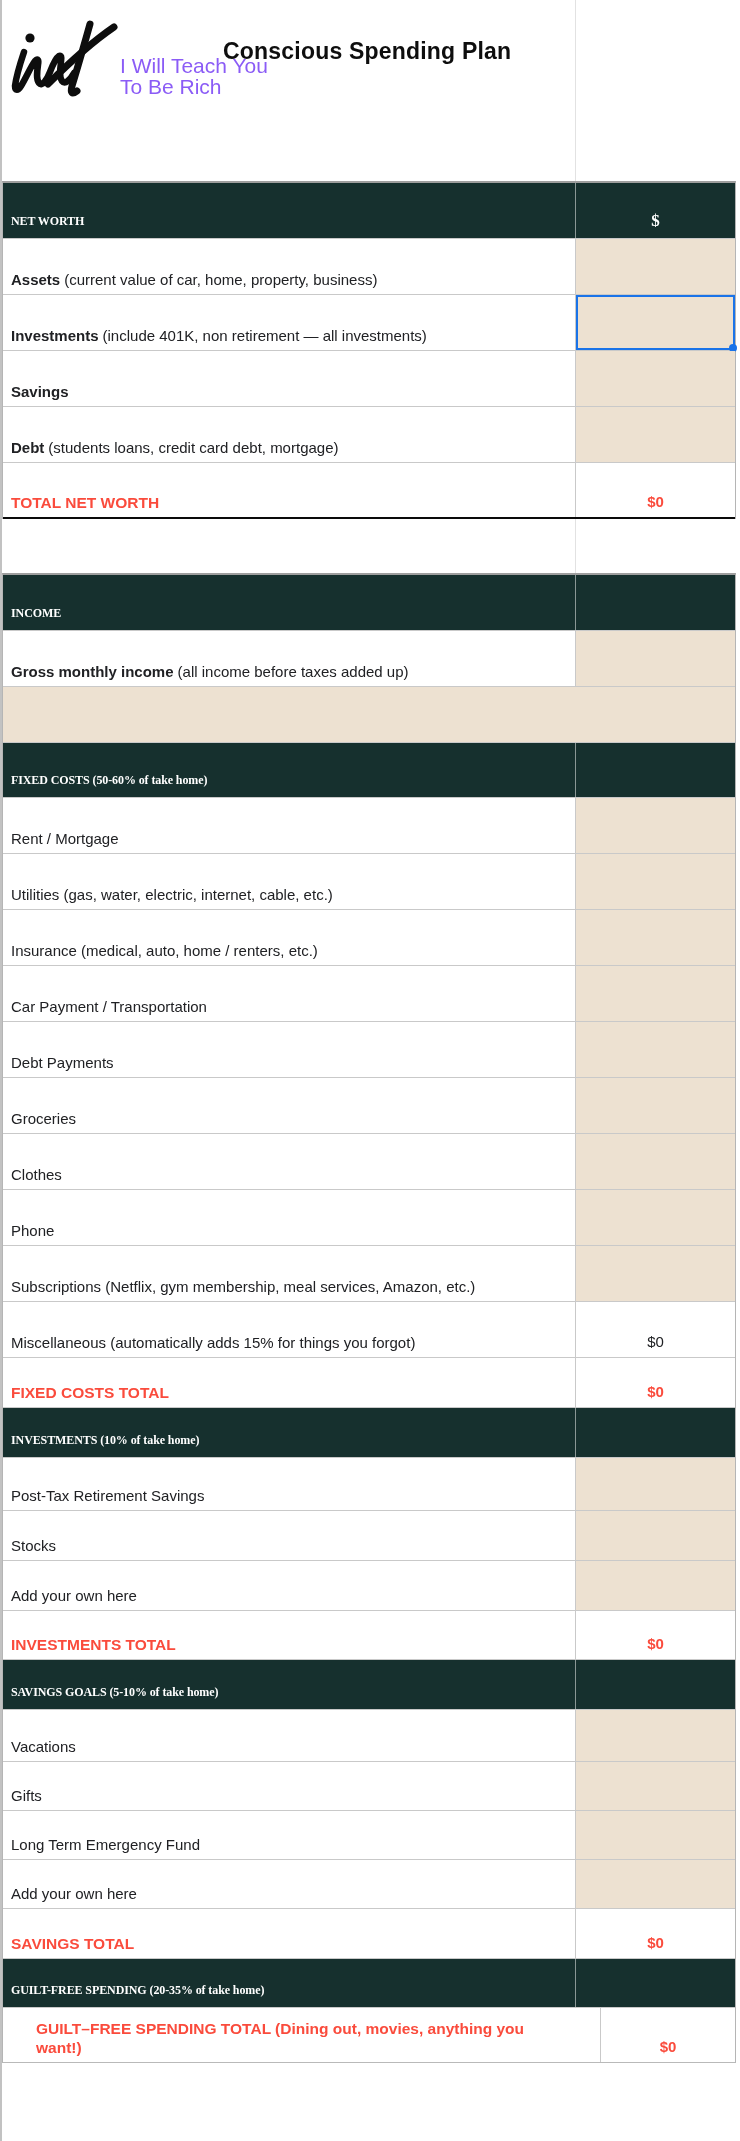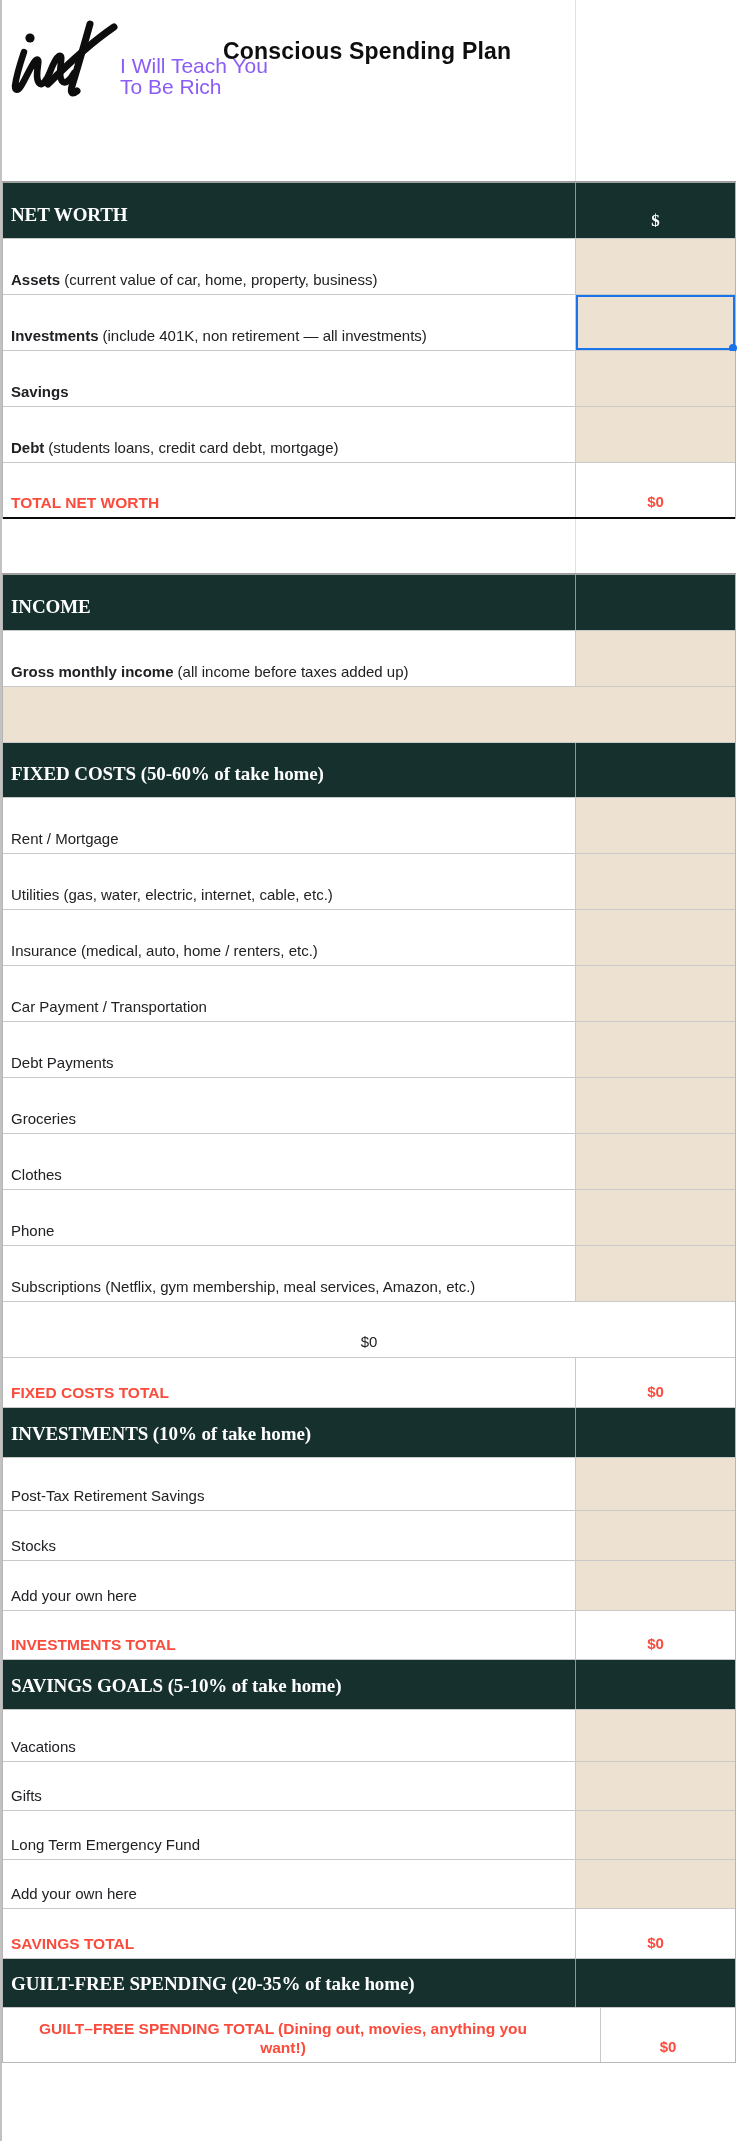--- a/index.html
+++ b/index.html
@@ -15,38 +15,38 @@
   .brand { position: absolute; left: 8px; top: 16px; width: 210px; height: 100px; }
   .brand svg { position: absolute; left: 0; top: 2px; }
   .brand-text { position: absolute; left: 112px; top: 40px; font-size: 21px; line-height: 20.5px; color: #8b5cf6; white-space: nowrap; }
   .page-title { position: absolute; left: 223px; top: 38px; font-size: 23px; font-weight: 700; color: #0e0e0e; letter-spacing: .2px; white-space: nowrap; }
 
   
   .tbl { position: absolute; left: 2px; width: 734px; background: #fff;
          border-left: 1px solid #b5b5b5; border-right: 1px solid #b5b5b5;
          border-top: 2px solid #9e9e9e; }
   .tbl1 { top: 181px; }
-  .tbl2 { top: 573px; border-bottom: 1px solid #b9b9b9; text-align: center; }
+  .tbl2 { top: 573px; border-bottom: 1px solid #b9b9b9; }
 
   .row { display: flex; border-bottom: 1px solid #c9c9c9; }
   .tbl2 .row:last-child { border-bottom: 0; }
   .rh56 { height: 56px; } .rh55 { height: 55px; } .rh54 { height: 54px; margin-left: 25px; }
   .rh53 { height: 53px; } .rh52 { height: 52px; } .rh50 { height: 50px; } .rh49 { height: 49px; }
 
   .cell-label { width: 573px; display: flex; align-items: flex-end; padding: 0 14px 5px 8px;
                 border-right: 1px solid #c9c9c9; font-size: 15px; line-height: 19px; }
   .cell-value { flex: 1; position: relative; display: flex; align-items: flex-end; justify-content: center;
                 padding-bottom: 7px; font-size: 15px; }
   .beige { background: #EDE1D1; }
   .b { font-weight: 700; }
   .rest { margin-left: 4px; }
 
   .dark { background: #16302E; color: #ffffff; }
-  .dark .cell-label { font-family: "Liberation Serif", serif; font-weight: 700; font-size: 19px;
-                      letter-spacing: -0.1px; border-right-color: #8a9795; padding-bottom: 14px; }
+  .dark .cell-label { font-family: "Liberation Serif", serif; font-weight: 700; font-size: 12px;
+                      letter-spacing: -0.1px; border-right-color: #8a9795; padding-bottom: 7px; }
   .dark .cell-value { font-family: "Liberation Serif", serif; font-weight: 700; font-size: 17px; padding-bottom: 7px; }
 
   .red { color: #FA4B3C; }
   .total-label { font-weight: 700; font-size: 15.5px; }
   .total-value { font-weight: 700; }
   .black-bottom { border-bottom: 2px solid #0a0a0a; }
   .wrap-pad { padding-right: 70px; }
 
   
   .sel { position: absolute; inset: 0; border: 2px solid #1a73e8; pointer-events: none; }
@@ -170,20 +170,21 @@
     </div>
     <div class="row rh56">
       <div class="cell-label">Phone</div>
       <div class="cell-value beige"></div>
     </div>
     <div class="row rh56">
       <div class="cell-label">Subscriptions (Netflix, gym membership, meal services, Amazon, etc.)</div>
       <div class="cell-value beige"></div>
     </div>
     <div class="row rh56">
+      <div class="cell-label">Miscellaneous (automatically adds 15% for things you forgot)</div>
       <div class="cell-value">$0</div>
     </div>
     <div class="row rh50">
       <div class="cell-label">
           <span class="total-label red">FIXED COSTS TOTAL</span>
         </div>
       <div class="cell-value total-value red">$0</div>
     </div>
 
     <div class="row dark rh50">

